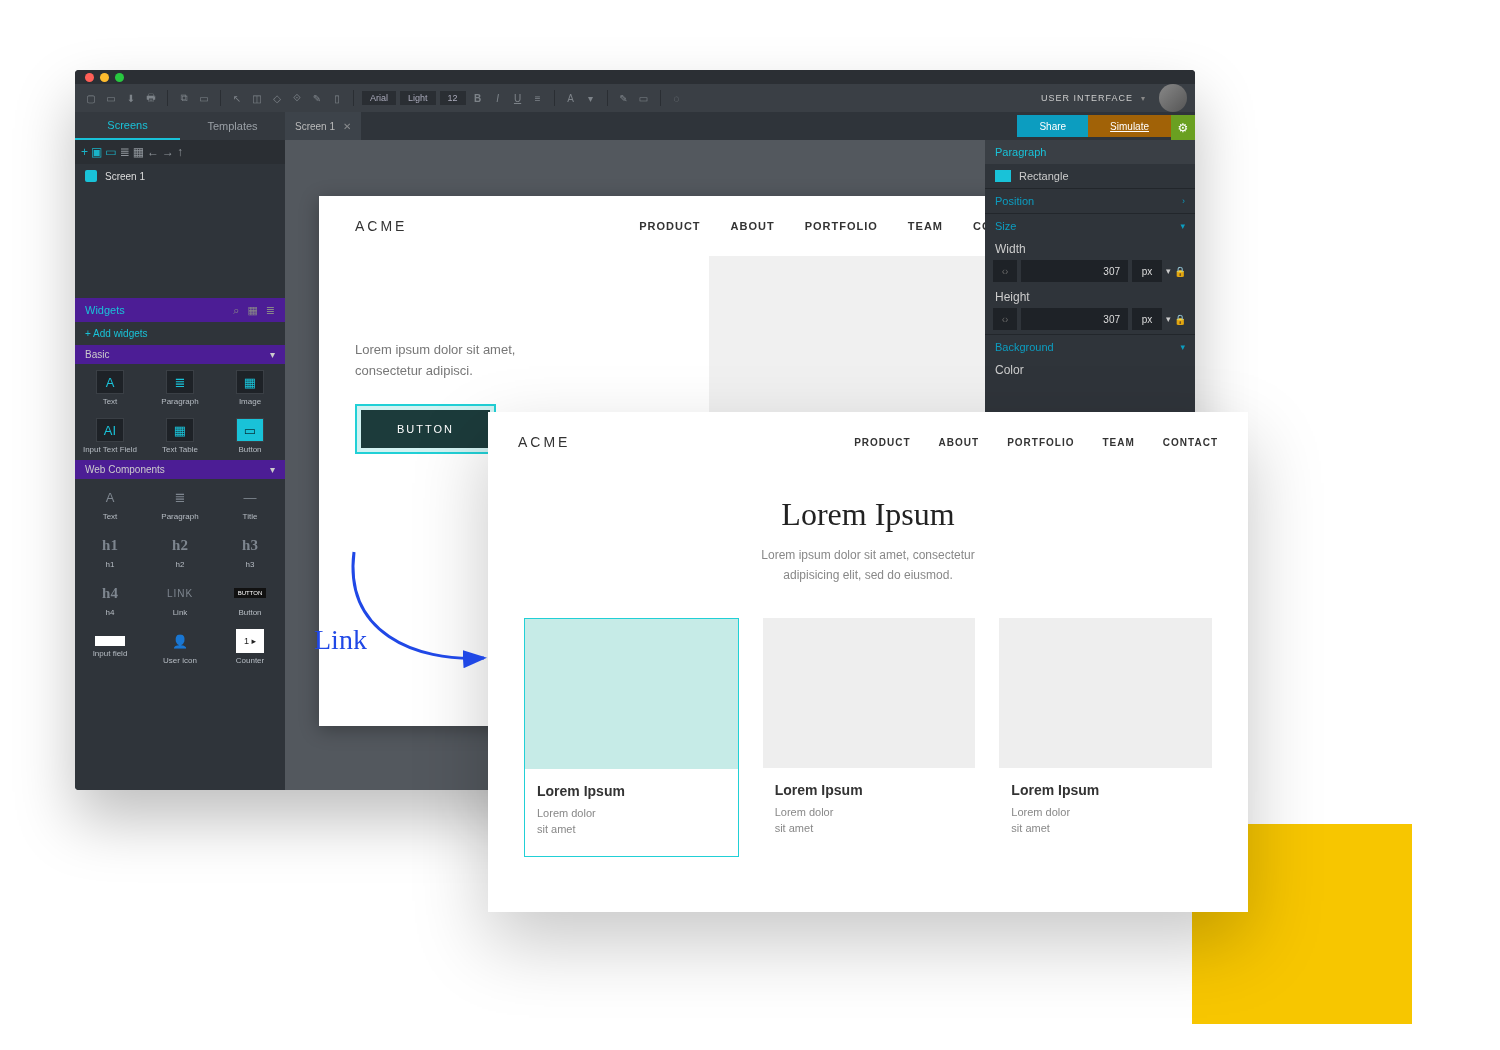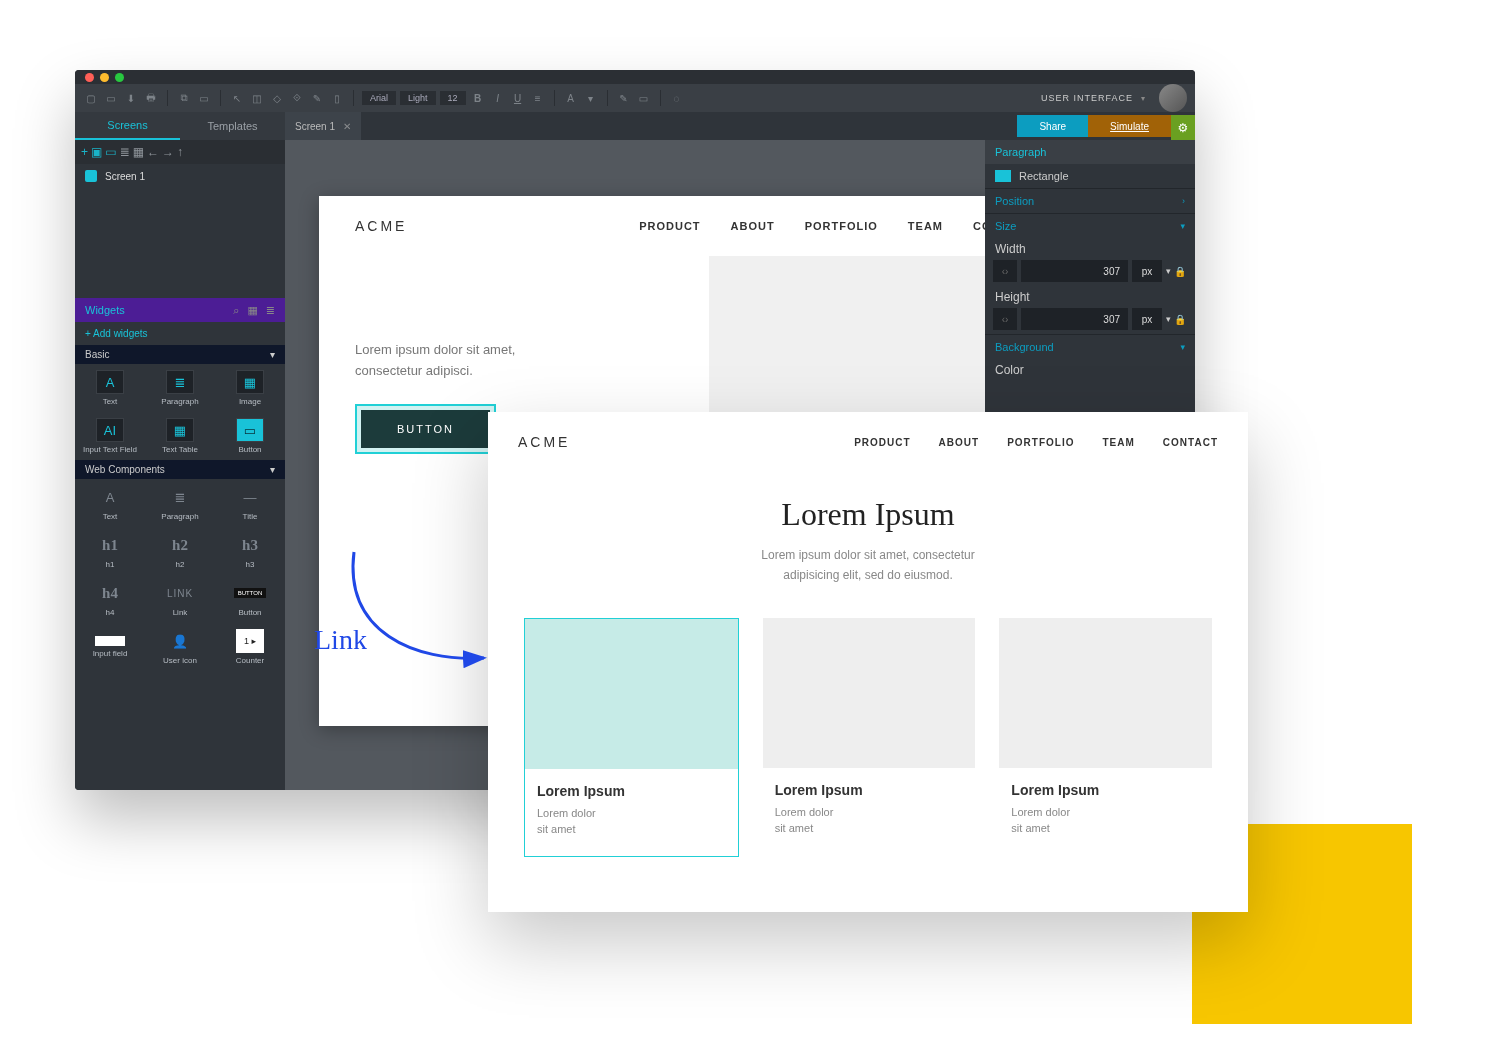--- a/index.html
+++ b/index.html
@@ -45,21 +45,21 @@
 
 .sidebar { width: 210px; background: #2f343a; display: flex; flex-direction: column; font-size: 10px; color: #ccc; }
 .sb-tools { height: 24px; background: #2a2e33; display: flex; align-items: center; gap: 3px; padding: 0 6px; color: #19c2d8; }
 .sb-tools span { font-size: 12px; opacity: .9; }
 .sb-tools .grey { color: #9aa0a6; }
 .sb-item { display: flex; align-items: center; gap: 8px; padding: 6px 10px; color: #ddd; }
 .sb-item::before { content: ""; width: 12px; height: 12px; background: #19c2d8; border-radius: 2px; }
 .sb-head { height: 24px; background: #4c1d95; display: flex; align-items: center; padding: 0 10px; font-size: 11px; color: #19c2d8; justify-content: space-between; }
 .sb-head .tools { display: flex; gap: 8px; color: #888; font-size: 11px; }
 .sb-add { padding: 6px 10px; color: #19c2d8; font-size: 10px; }
-.sb-cat { background: #0f172a; padding: 4px 10px; display: flex; align-items: center; justify-content: space-between; color: #ccc; font-size: 10px; }
+.sb-cat { background: #4c1d95; padding: 4px 10px; display: flex; align-items: center; justify-content: space-between; color: #ccc; font-size: 10px; }
 .sb-grid { display: grid; grid-template-columns: repeat(3,1fr); }
 .wcell { display: flex; flex-direction: column; align-items: center; justify-content: center; gap: 3px; padding: 6px 0; color: #b7bdc4; font-size: 8px; }
 .wico { width: 28px; height: 24px; background: #1e2227; border: 1px solid #3a3f45; display: flex; align-items: center; justify-content: center; font-size: 13px; color: #19c2d8; }
 .wico.bt { background: #19c2d8; color: #08323a; }
 .wcell.web .wico { background: transparent; border: none; color: #7e868f; }
 .wh { font-size: 15px; font-weight: 600; font-family: Georgia, serif; }
 .linkc { font-size: 10px; letter-spacing: 1px; }
 .btnc { background: #111; color: #fff; font-size: 6px; padding: 2px 4px; }
 
 

